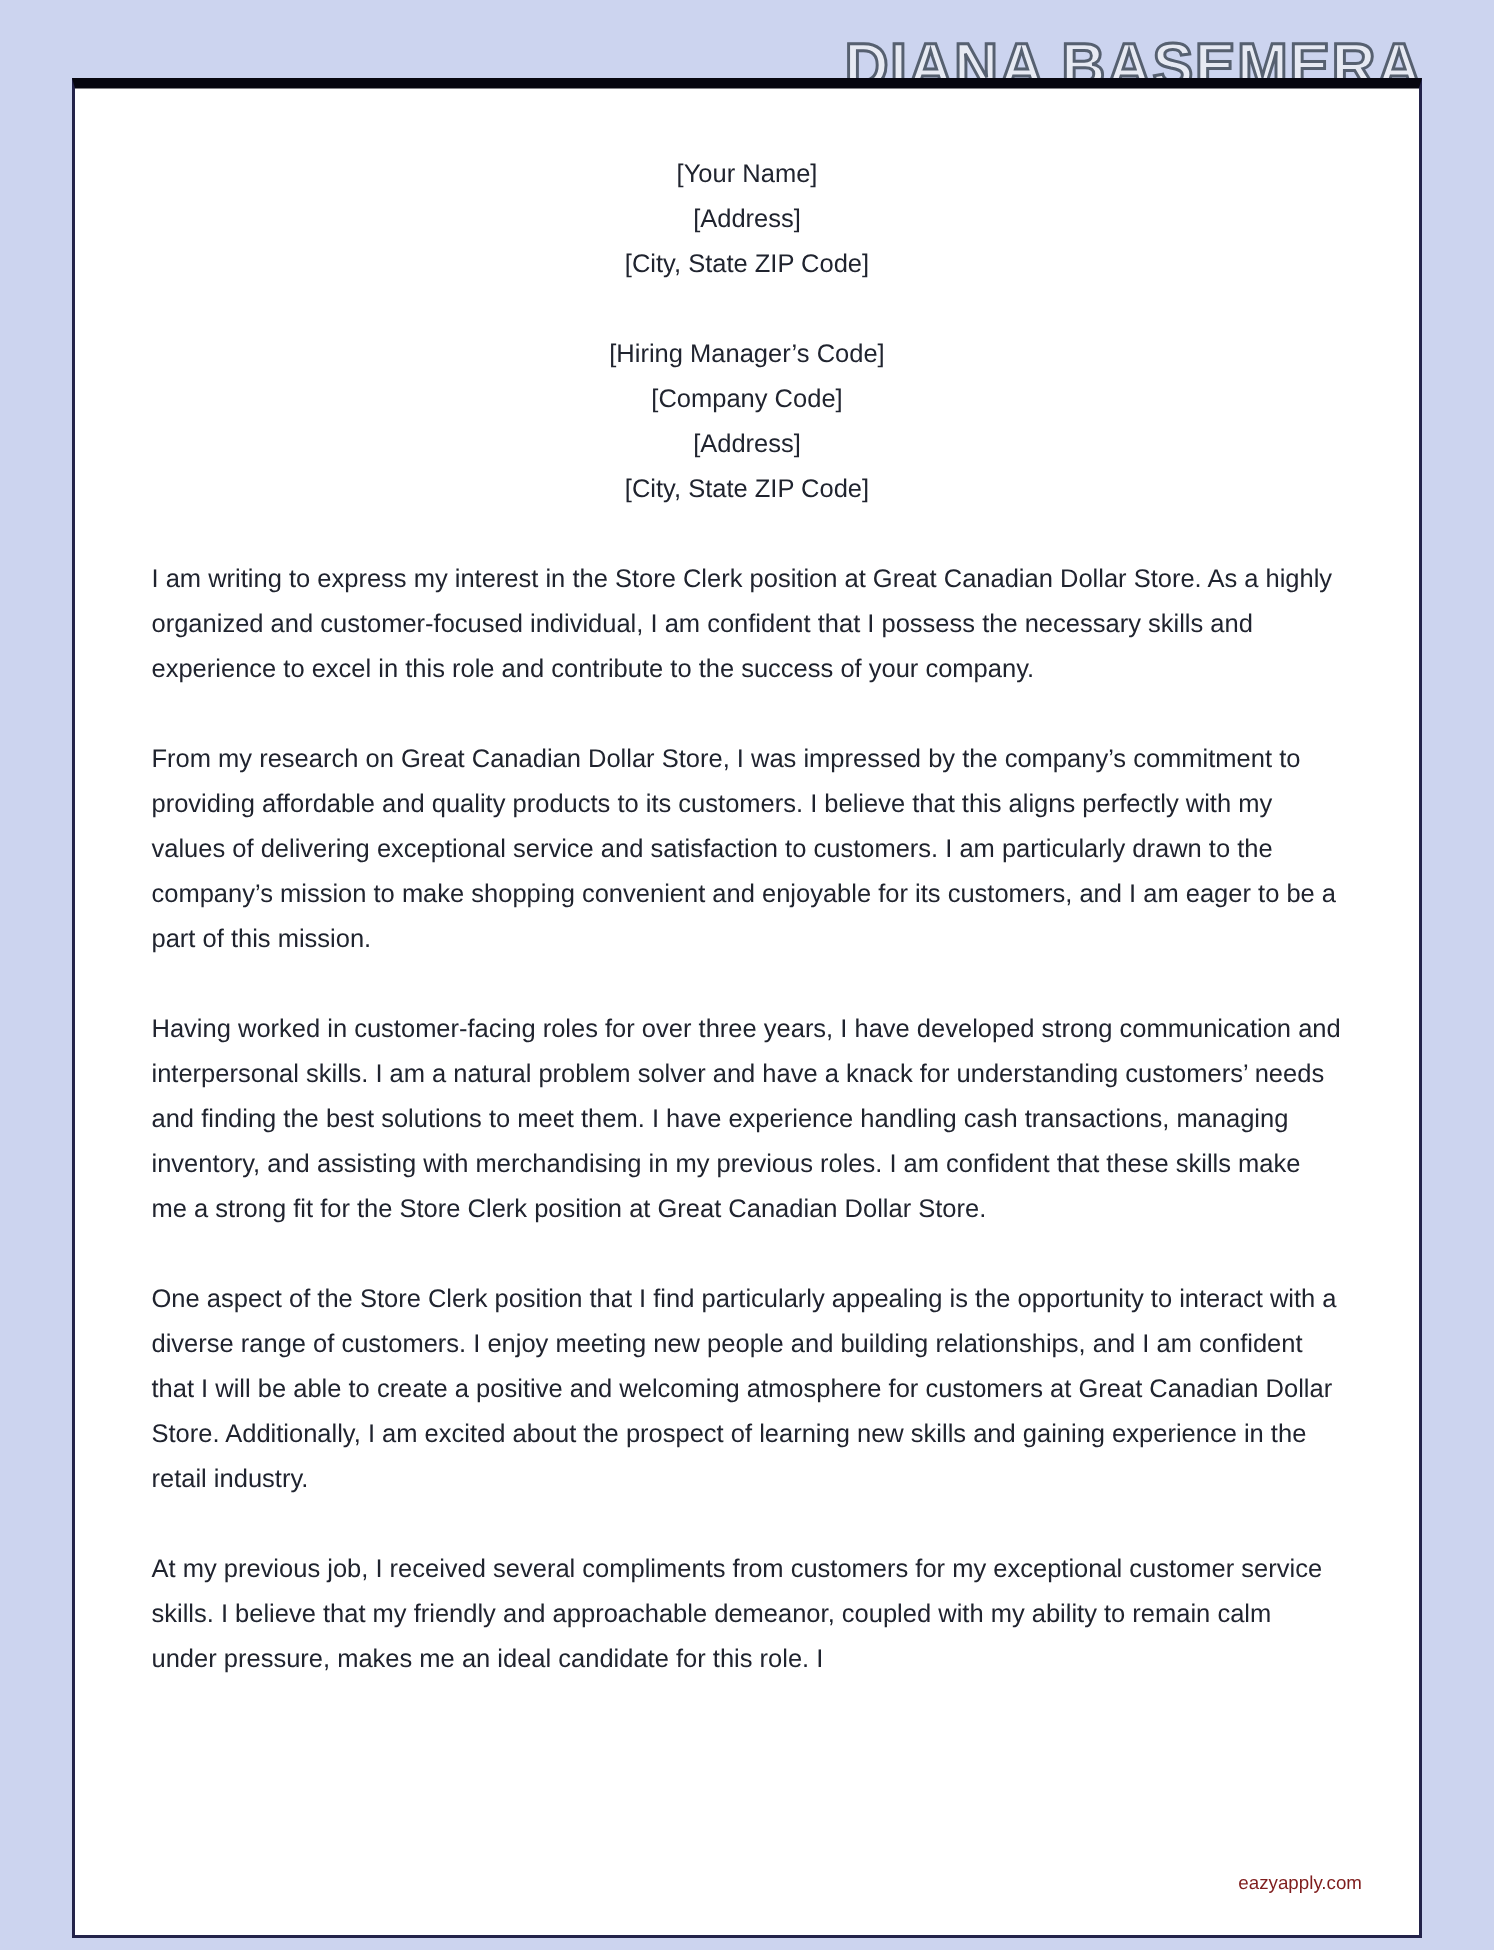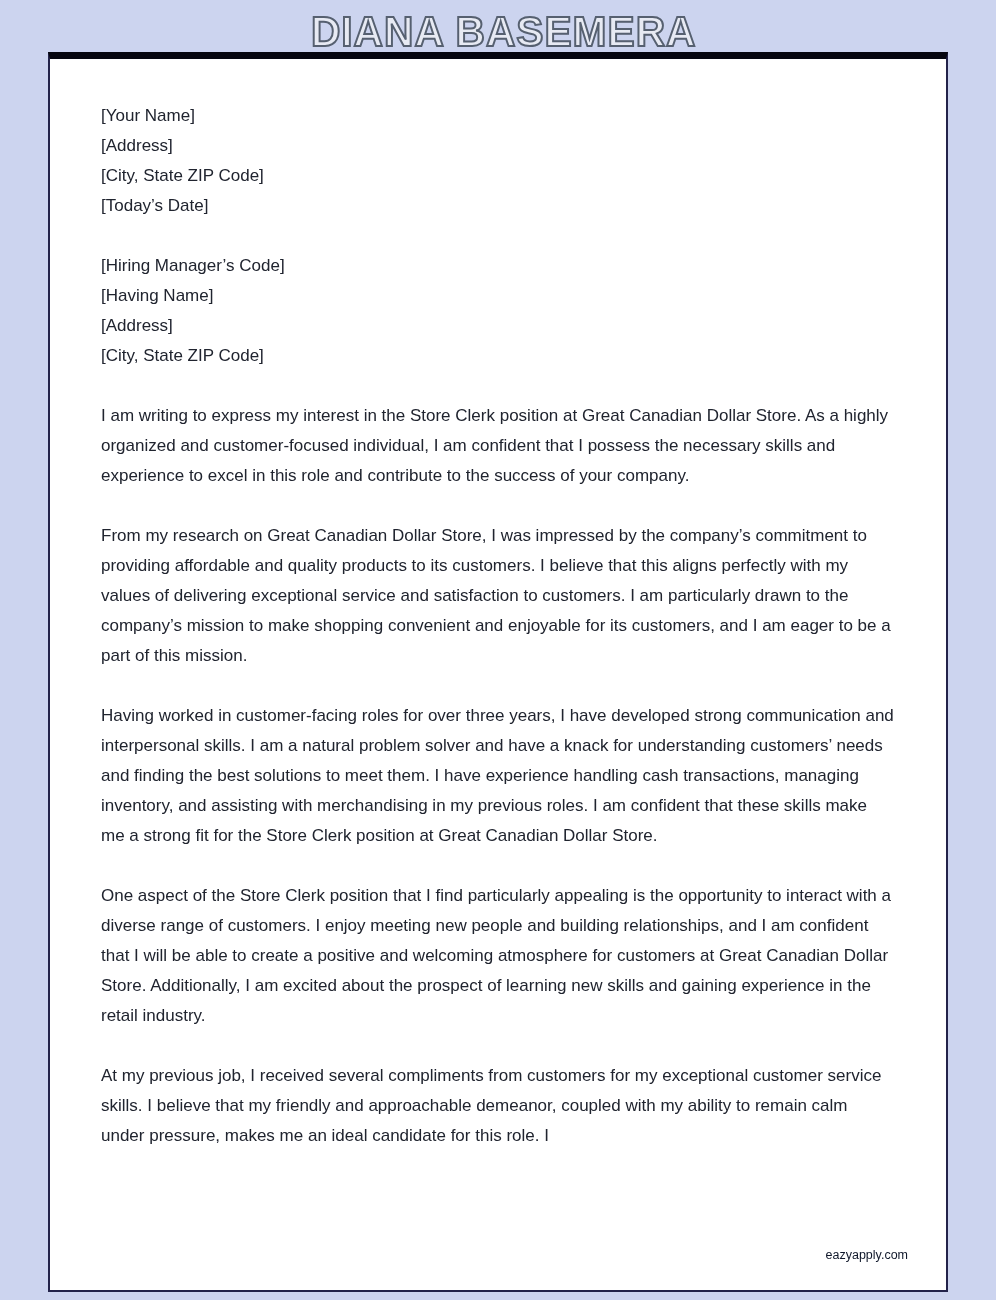--- a/index.html
+++ b/index.html
@@ -12,23 +12,23 @@
     position: relative;
     overflow: hidden;
     background: #ccd4ef;
     font-family: "Liberation Sans", "DejaVu Sans", sans-serif;
   }
 
   
   .brand-wrap {
     position: absolute;
     left: 48px;
-    top: 8px;
+    top: 20px;
     width: 900px;
-    text-align: center;
+    text-align: right;
     pointer-events: none;
   }
   .brand {
     display: inline-block;
     font-size: 42px;
     font-weight: 700;
     letter-spacing: 1px;
     line-height: 48px;
     color: #e7eaf3;
     -webkit-text-stroke: 2px #566070;
@@ -56,56 +56,56 @@
     color: #20242f;
     font-size: 17px;
     line-height: 30px;
   }
 
   .block {
     margin: 0 0 30px 0;
   }
   .block div {
     white-space: pre-wrap;
+    text-align: center;
   }
   .para {
     margin: 0 0 30px 0;
   }
 
   
   .watermark {
     position: absolute;
     top: 1248px;
     right: 88px;
     font-size: 12.5px;
     line-height: 15px;
-    color: #0f172a;
+    color: #7f1d1d;
     z-index: 5;
   }
 </style>
 </head>
 <body>
 
 <div class="brand-wrap">
   <span class="brand">DIANA BASEMERA</span>
 </div>
 
 <div class="page">
   <div class="page-inner">
 
     <div class="block">
         <div>[Your Name]</div>
         <div>[Address]</div>
         <div>[City, State ZIP Code]</div>
-        <div>[Today’s Date]</div>
       </div>
 
     <div class="block">
         <div>[Hiring Manager’s Code]</div>
-        <div>[Having Name]</div>
+        <div>[Company Code]</div>
         <div>[Address]</div>
         <div>[City, State ZIP Code]</div>
       </div>
 
 
     <div>
         <div class="para">I am writing to express my interest in the Store Clerk position at Great Canadian Dollar Store. As a highly organized and customer-focused individual, I am confident that I possess the necessary skills and experience to excel in this role and contribute to the success of your company.</div>
         <div class="para">From my research on Great Canadian Dollar Store, I was impressed by the company’s commitment to providing affordable and quality products to its customers. I believe that this aligns perfectly with my values of delivering exceptional service and satisfaction to customers. I am particularly drawn to the company’s mission to make shopping convenient and enjoyable for its customers, and I am eager to be a part of this mission.</div>
         <div class="para">Having worked in customer-facing roles for over three years, I have developed strong communication and interpersonal skills. I am a natural problem solver and have a knack for understanding customers’ needs and finding the best solutions to meet them. I have experience handling cash transactions, managing inventory, and assisting with merchandising in my previous roles. I am confident that these skills make me a strong fit for the Store Clerk position at Great Canadian Dollar Store.</div>
         <div class="para">One aspect of the Store Clerk position that I find particularly appealing is the opportunity to interact with a diverse range of customers. I enjoy meeting new people and building relationships, and I am confident that I will be able to create a positive and welcoming atmosphere for customers at Great Canadian Dollar Store. Additionally, I am excited about the prospect of learning new skills and gaining experience in the retail industry.</div>

